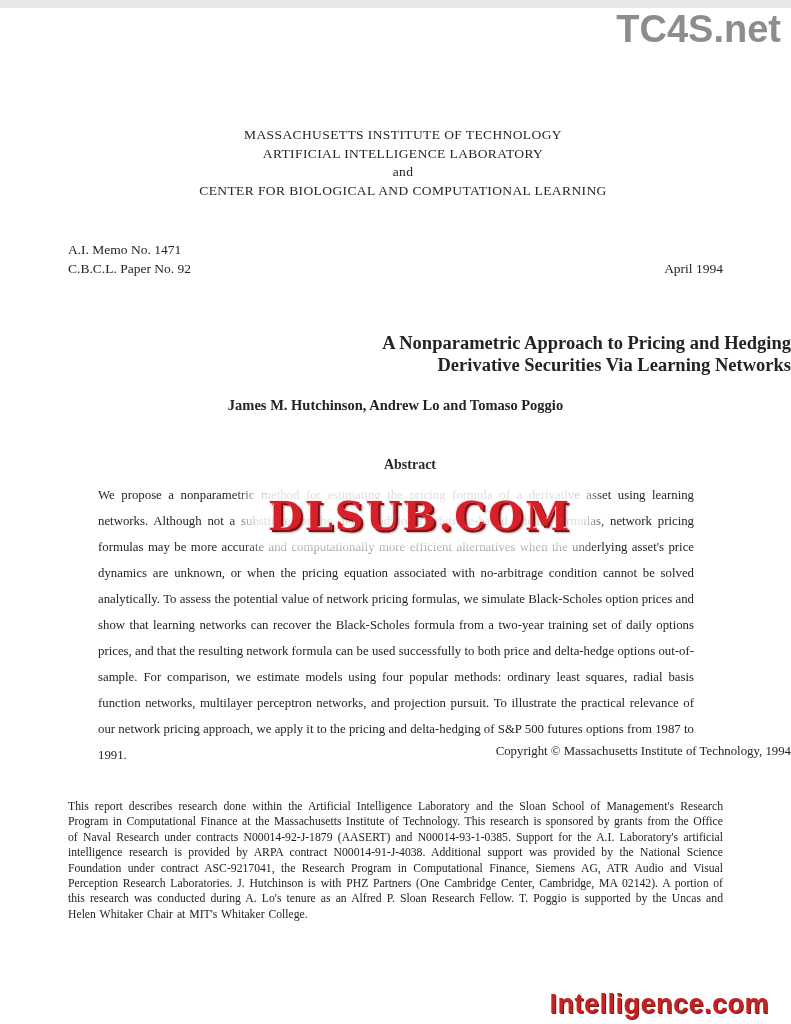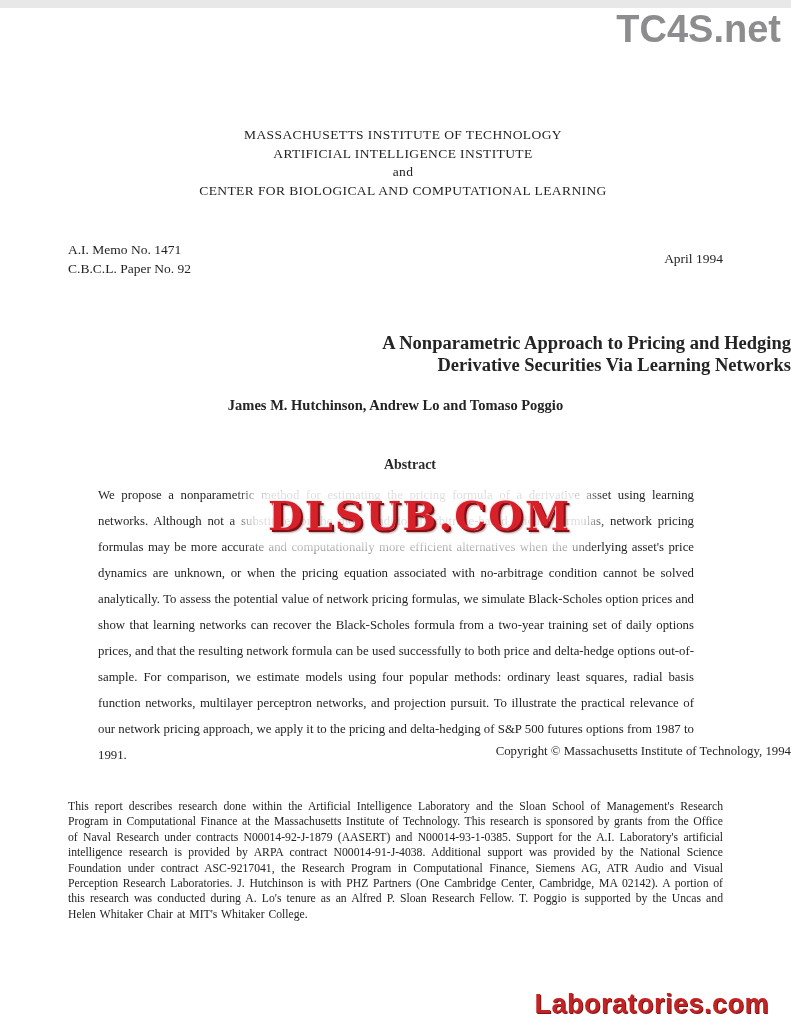--- a/index.html
+++ b/index.html
@@ -70,21 +70,21 @@
   }
 
   
   .memo-row {
     position: absolute;
     top: 233px;
     left: 68px;
     right: 68px;
     display: flex;
     justify-content: space-between;
-    align-items: center;
+    align-items: flex-end;
     font-size: 13.5px;
     line-height: 18.5px;
   }
 
   
   .title {
     position: absolute;
     top: 325px;
     left: 0;
     right: 0;
@@ -150,21 +150,21 @@
 </style>
 </head>
 <body>
 
 <div class="page">
 
   <div class="wm-top">TC4S.net</div>
 
   <div class="header">
     <div>MASSACHUSETTS INSTITUTE OF TECHNOLOGY</div>
-    <div>ARTIFICIAL INTELLIGENCE INSTITUTE</div>
+    <div>ARTIFICIAL INTELLIGENCE LABORATORY</div>
     <div>and</div>
     <div>CENTER FOR BIOLOGICAL AND COMPUTATIONAL LEARNING</div>
   </div>
 
   <div class="memo-row">
     <div>
       <div>A.I. Memo No. 1471</div>
       <div>C.B.C.L. Paper No. 92</div>
     </div>
     <div>April 1994</div>
@@ -180,15 +180,15 @@
   <div class="abstract-heading">Abstract</div>
 
   <div class="abstract-text">We propose a nonparametric method for estimating the pricing formula of a derivative asset using learning networks. Although not a substitute for the more traditional arbitrage-based pricing formulas, network pricing formulas may be more accurate and computationally more efficient alternatives when the underlying asset's price dynamics are unknown, or when the pricing equation associated with no-arbitrage condition cannot be solved analytically. To assess the potential value of network pricing formulas, we simulate Black-Scholes option prices and show that learning networks can recover the Black-Scholes formula from a two-year training set of daily options prices, and that the resulting network formula can be used successfully to both price and delta-hedge options out-of-sample. For comparison, we estimate models using four popular methods: ordinary least squares, radial basis function networks, multilayer perceptron networks, and projection pursuit. To illustrate the practical relevance of our network pricing approach, we apply it to the pricing and delta-hedging of S&amp;P 500 futures options from 1987 to 1991.</div>
 
   <div class="stamp">DLSUB.COM</div>
 
   <div class="copyright">Copyright © Massachusetts Institute of Technology, 1994</div>
 
   <div class="footnote">This report describes research done within the Artificial Intelligence Laboratory and the Sloan School of Management's Research Program in Computational Finance at the Massachusetts Institute of Technology. This research is sponsored by grants from the Office of Naval Research under contracts N00014-92-J-1879 (AASERT) and N00014-93-1-0385. Support for the A.I. Laboratory's artificial intelligence research is provided by ARPA contract N00014-91-J-4038. Additional support was provided by the National Science Foundation under contract ASC-9217041, the Research Program in Computational Finance, Siemens AG, ATR Audio and Visual Perception Research Laboratories. J. Hutchinson is with PHZ Partners (One Cambridge Center, Cambridge, MA 02142). A portion of this research was conducted during A. Lo's tenure as an Alfred P. Sloan Research Fellow. T. Poggio is supported by the Uncas and Helen Whitaker Chair at MIT's Whitaker College.</div>
 
-  <div class="wm-bottom">Laboratories.com</div>
+  <div class="wm-bottom">Intelligence.com</div>
 
 </div>
 
 </body></html>

